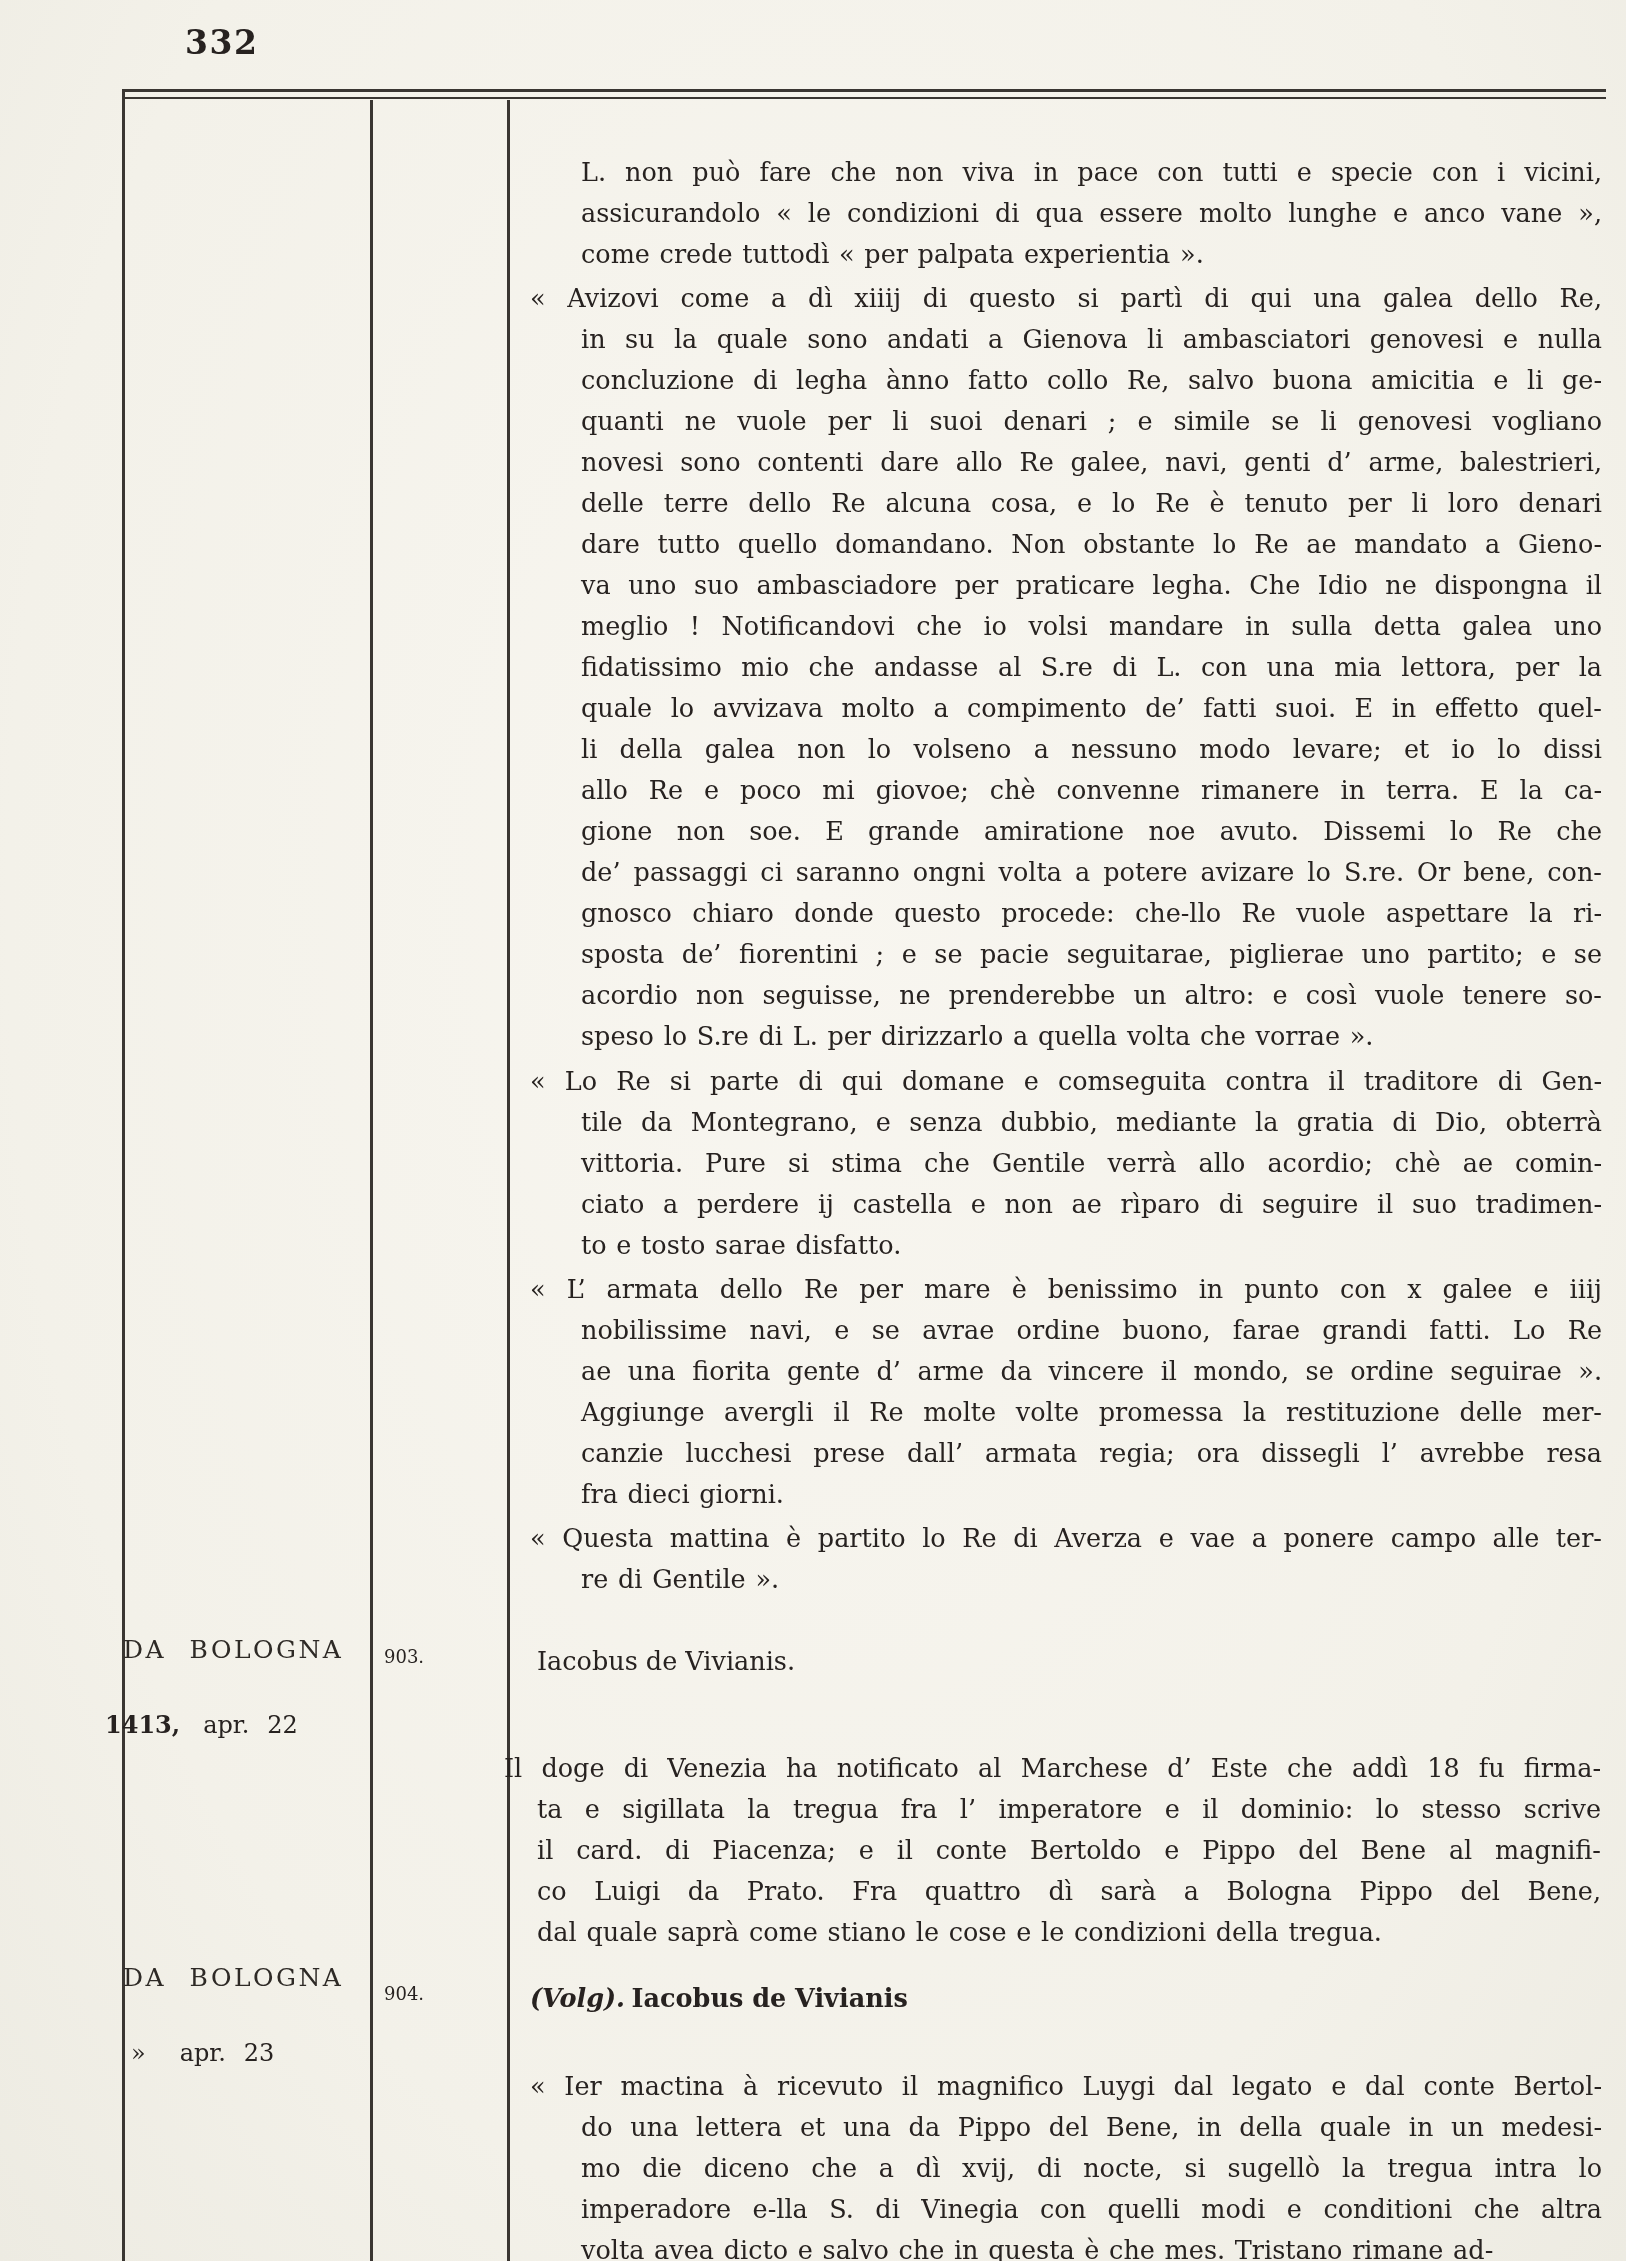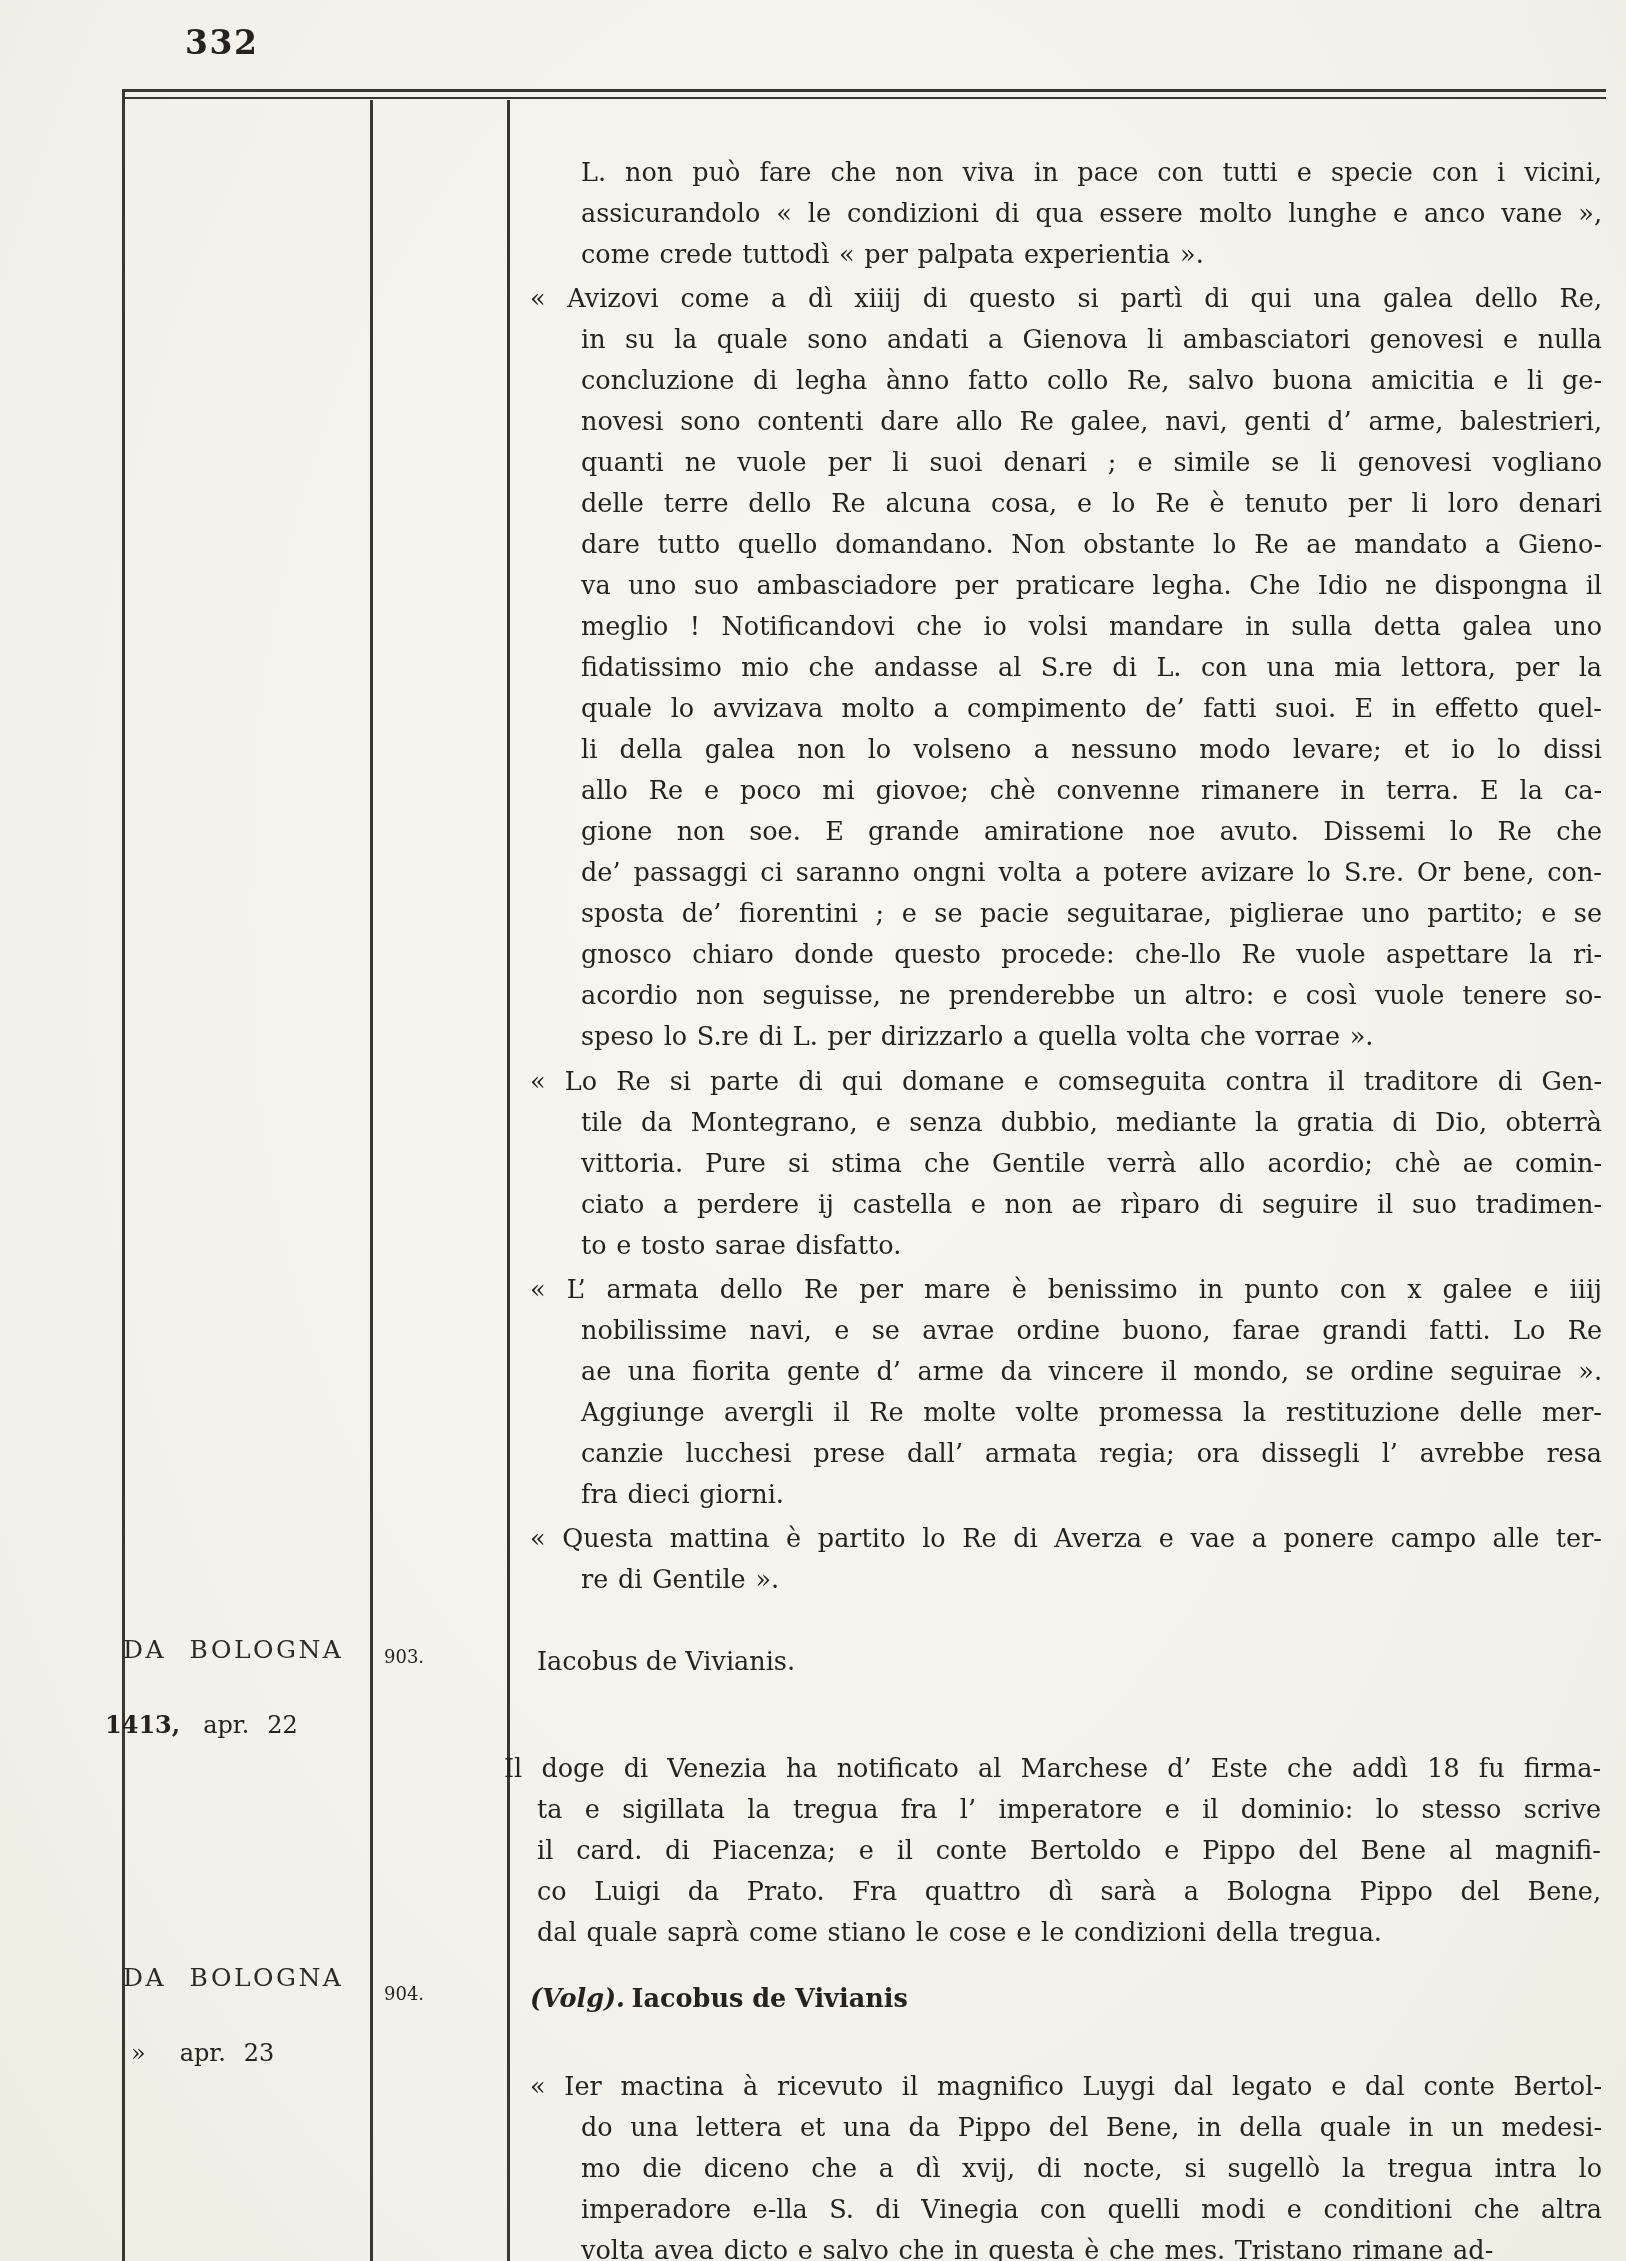--- a/index.html
+++ b/index.html
@@ -127,34 +127,34 @@
 
   <div class="para" id="para-a">
       <div class="tline tline-first">L. non può fare che non viva in pace con tutti e specie con i vicini,</div>
       <div class="tline">assicurandolo « le condizioni di qua essere molto lunghe e anco vane »,</div>
       <div class="tline tline-last">come crede tuttodì « per palpata experientia ».</div>
     </div>
   <div class="para" id="para-b">
       <div class="tline tline-first">« Avizovi come a dì xiiij di questo si partì di qui una galea dello Re,</div>
       <div class="tline">in su la quale sono andati a Gienova li ambasciatori genovesi e nulla</div>
       <div class="tline">concluzione di legha ànno fatto collo Re, salvo buona amicitia e li ge-</div>
+      <div class="tline">quanti ne vuole per li suoi denari ; e simile se li genovesi vogliano</div>
       <div class="tline">novesi sono contenti dare allo Re galee, navi, genti d’ arme, balestrieri,</div>
-      <div class="tline">quanti ne vuole per li suoi denari ; e simile se li genovesi vogliano</div>
       <div class="tline">delle terre dello Re alcuna cosa, e lo Re è tenuto per li loro denari</div>
       <div class="tline">dare tutto quello domandano. Non obstante lo Re ae mandato a Gieno-</div>
       <div class="tline">va uno suo ambasciadore per praticare legha. Che Idio ne dispongna il</div>
       <div class="tline">meglio ! Notificandovi che io volsi mandare in sulla detta galea uno</div>
       <div class="tline">fidatissimo mio che andasse al S.re di L. con una mia lettora, per la</div>
       <div class="tline">quale lo avvizava molto a compimento de’ fatti suoi. E in effetto quel-</div>
       <div class="tline">li della galea non lo volseno a nessuno modo levare; et io lo dissi</div>
       <div class="tline">allo Re e poco mi giovoe; chè convenne rimanere in terra. E la ca-</div>
       <div class="tline">gione non soe. E grande amiratione noe avuto. Dissemi lo Re che</div>
       <div class="tline">de’ passaggi ci saranno ongni volta a potere avizare lo S.re. Or bene, con-</div>
+      <div class="tline">gnosco chiaro donde questo procede: che-llo Re vuole aspettare la ri-</div>
       <div class="tline">sposta de’ fiorentini ; e se pacie seguitarae, piglierae uno partito; e se</div>
-      <div class="tline">gnosco chiaro donde questo procede: che-llo Re vuole aspettare la ri-</div>
       <div class="tline">acordio non seguisse, ne prenderebbe un altro: e così vuole tenere so-</div>
       <div class="tline tline-last">speso lo S.re di L. per dirizzarlo a quella volta che vorrae ».</div>
     </div>
   <div class="para" id="para-c">
       <div class="tline tline-first">« Lo Re si parte di qui domane e comseguita contra il traditore di Gen-</div>
       <div class="tline">tile da Montegrano, e senza dubbio, mediante la gratia di Dio, obterrà</div>
       <div class="tline">vittoria. Pure si stima che Gentile verrà allo acordio; chè ae comin-</div>
       <div class="tline">ciato a perdere ij castella e non ae rìparo di seguire il suo tradimen-</div>
       <div class="tline tline-last">to e tosto sarae disfatto.</div>
     </div>

